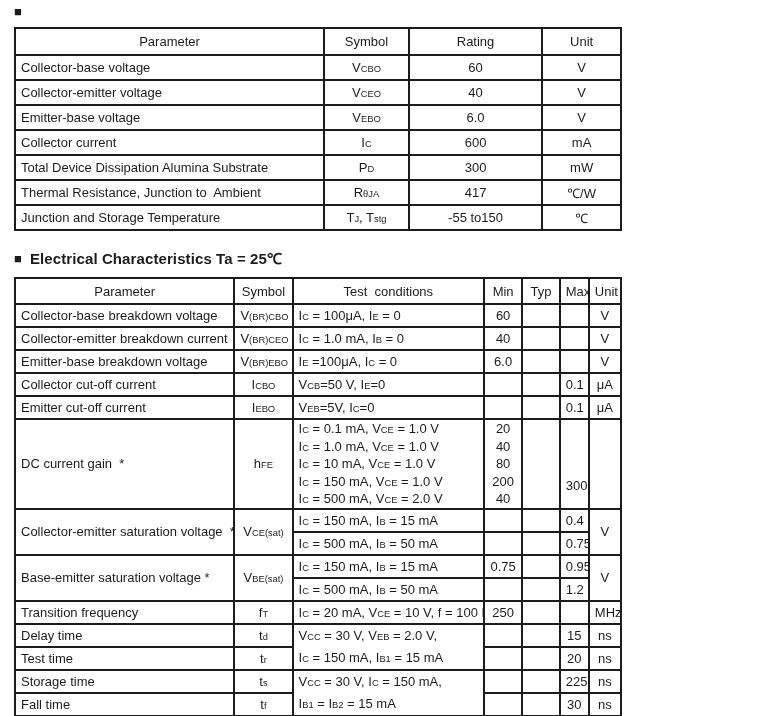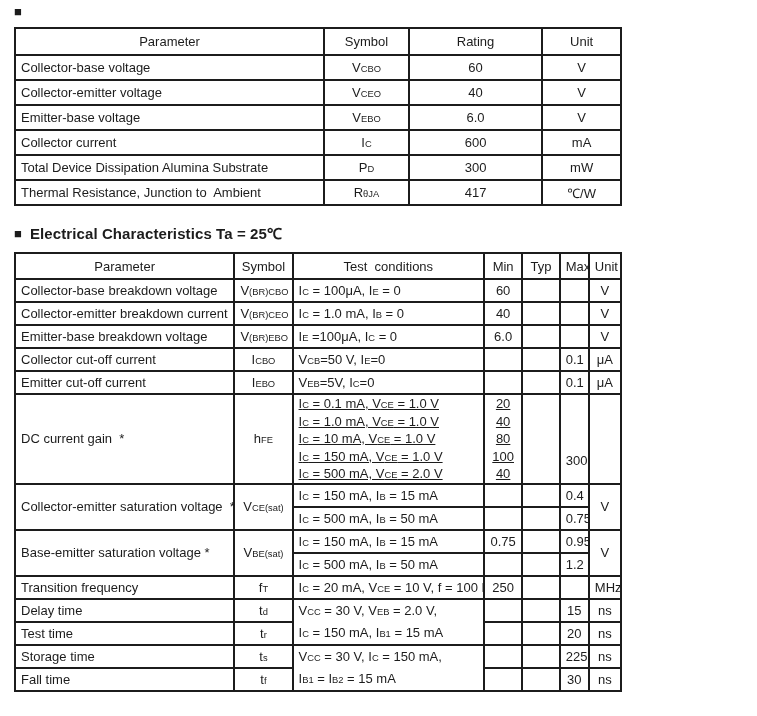--- a/index.html
+++ b/index.html
@@ -39,21 +39,21 @@
   }
   td.parameter, td.cond { text-align: left; }
   .t1 thead tr { height: 27px; }
   .t1 tbody tr { height: 25px; padding-left: 20px; }
   .t2 thead tr { height: 26px; }
   .t2 tbody tr { height: 23px; }
   .t2 tbody tr:nth-child(6) { height: 89px; }         
   .t2 tbody tr:nth-last-child(-n+4) { height: 22px; } 
 
   .sub { font-size: 0.72em; }
-  .multi .line { height: 17.5px; line-height: 17.5px; text-decoration: underline; }
+  .multi .line { height: 17.5px; line-height: 17.5px; }
   .spread .line { height: 22px; line-height: 22px; }
   td.low { vertical-align: bottom; padding-bottom: 15px; }
 </style>
 </head>
 <body>
 
 <div class="page">
 
   <div class="section-title">
     <span class="sq">■</span>
@@ -102,20 +102,26 @@
           <td class="parameter">Total Device Dissipation Alumina Substrate</td>
           <td class="symbol">P<span class="sub">D</span></td>
           <td class="rating">300</td>
           <td class="unit">mW</td>
         </tr>
         <tr>
           <td class="parameter">Thermal Resistance, Junction to&nbsp; Ambient</td>
           <td class="symbol">R<span class="sub">θJA</span></td>
           <td class="rating">417</td>
           <td class="unit">℃/W</td>
+        </tr>
+        <tr>
+          <td class="parameter">Junction and Storage Temperature</td>
+          <td class="symbol">T<span class="sub">J</span>, T<span class="sub">stg</span></td>
+          <td class="rating">-55 to150</td>
+          <td class="unit">℃</td>
         </tr>
       </tbody>
     </table>
 
   <div class="section-title second">
     <span class="sq">■</span>
     <span>Electrical Characteristics Ta = 25℃</span>
   </div>
   <table class="t2" id="table2">
       <colgroup>
@@ -191,21 +197,21 @@
             <div class="line">I<span class="sub">C</span> = 0.1 mA, V<span class="sub">CE</span> = 1.0 V</div>
             <div class="line">I<span class="sub">C</span> = 1.0 mA, V<span class="sub">CE</span> = 1.0 V</div>
             <div class="line">I<span class="sub">C</span> = 10 mA, V<span class="sub">CE</span> = 1.0 V</div>
             <div class="line">I<span class="sub">C</span> = 150 mA, V<span class="sub">CE</span> = 1.0 V</div>
             <div class="line">I<span class="sub">C</span> = 500 mA, V<span class="sub">CE</span> = 2.0 V</div>
           </td>
           <td class="min multi">
             <div class="line">20</div>
             <div class="line">40</div>
             <div class="line">80</div>
-            <div class="line">100</div>
+            <div class="line">200</div>
             <div class="line">40</div>
           </td>
           <td class="typ"></td>
           <td class="max low">300</td>
           <td class="unit"></td>
         </tr>
         <tr>
           <td rowspan="2" class="parameter">Collector-emitter saturation voltage&nbsp;&nbsp;*</td>
           <td rowspan="2" class="symbol">V<span class="sub">CE(sat)</span></td>
           <td class="cond">I<span class="sub">C</span> = 150 mA, I<span class="sub">B</span> = 15 mA</td>

